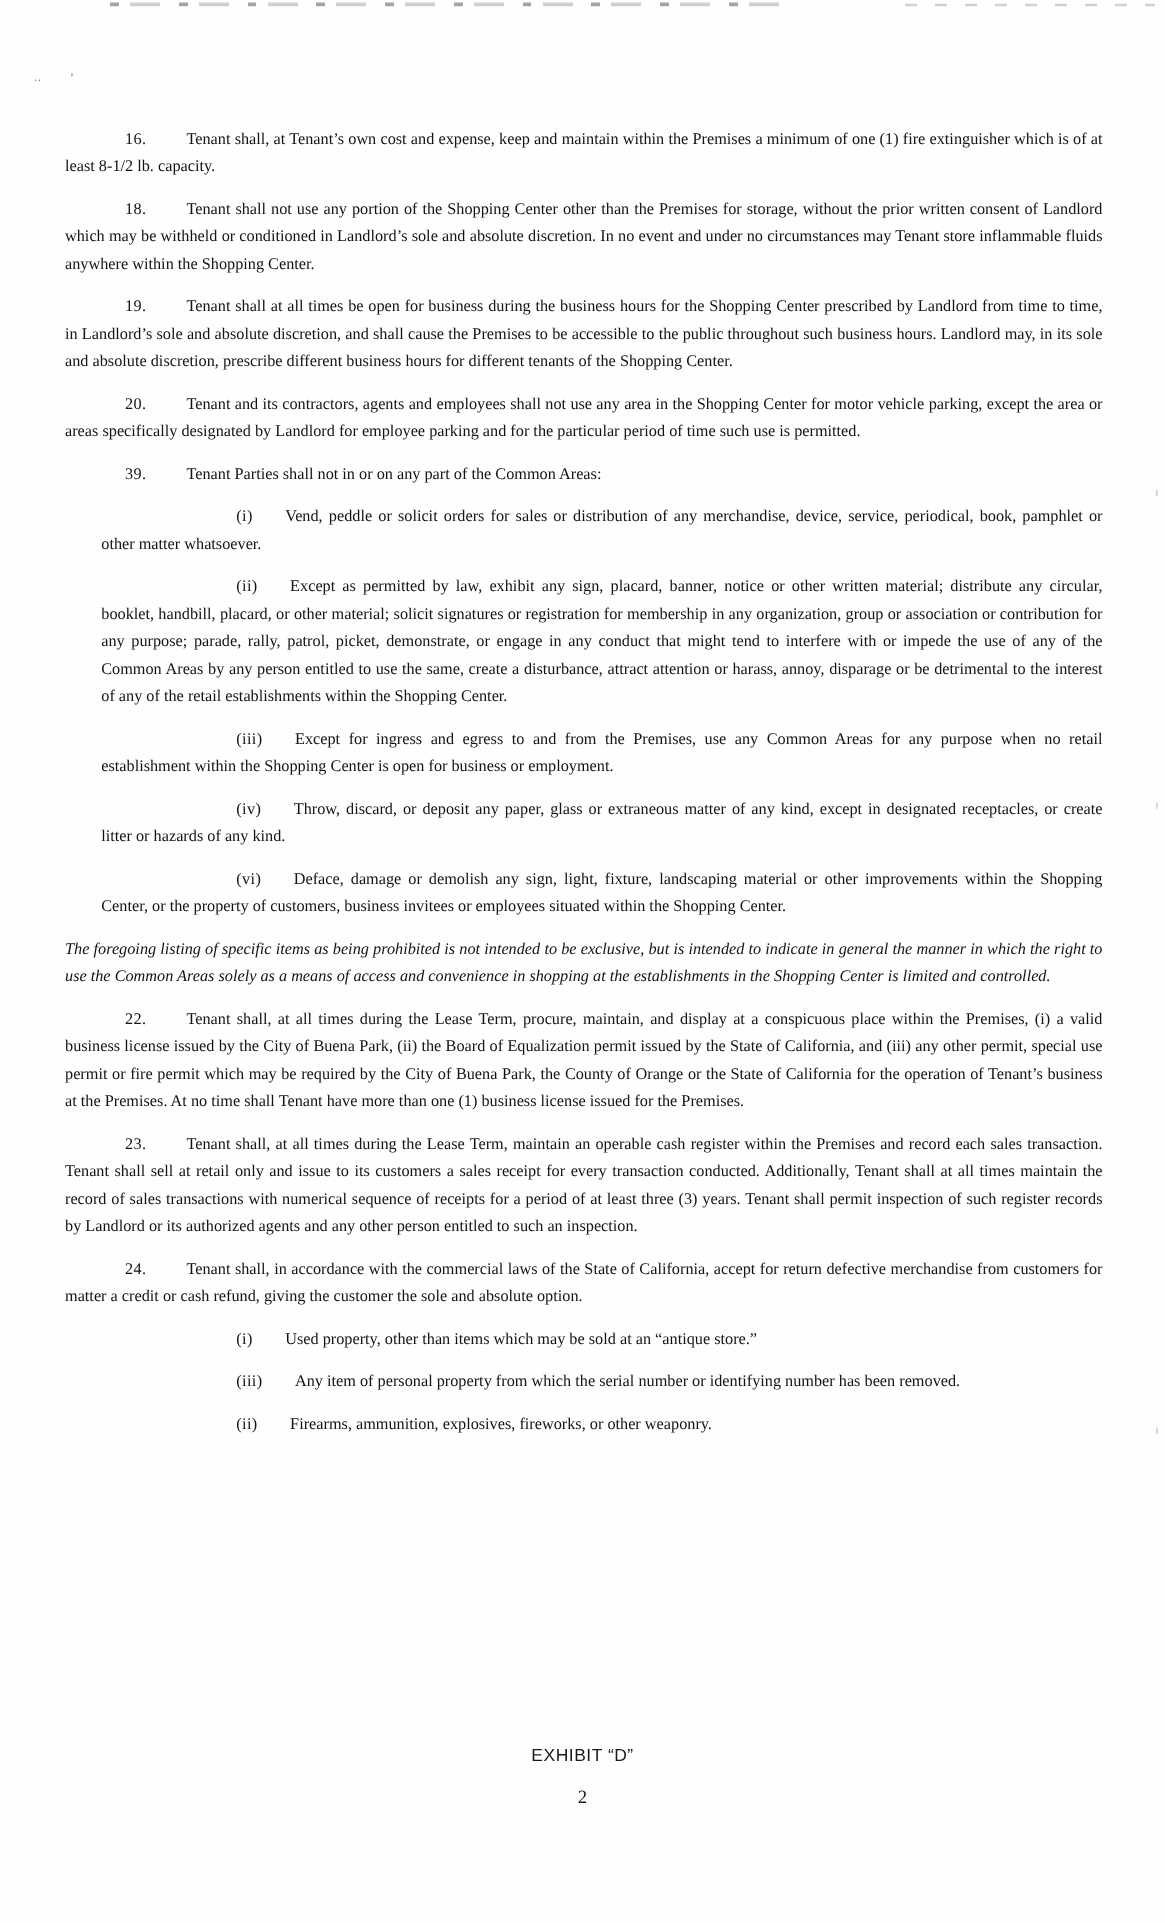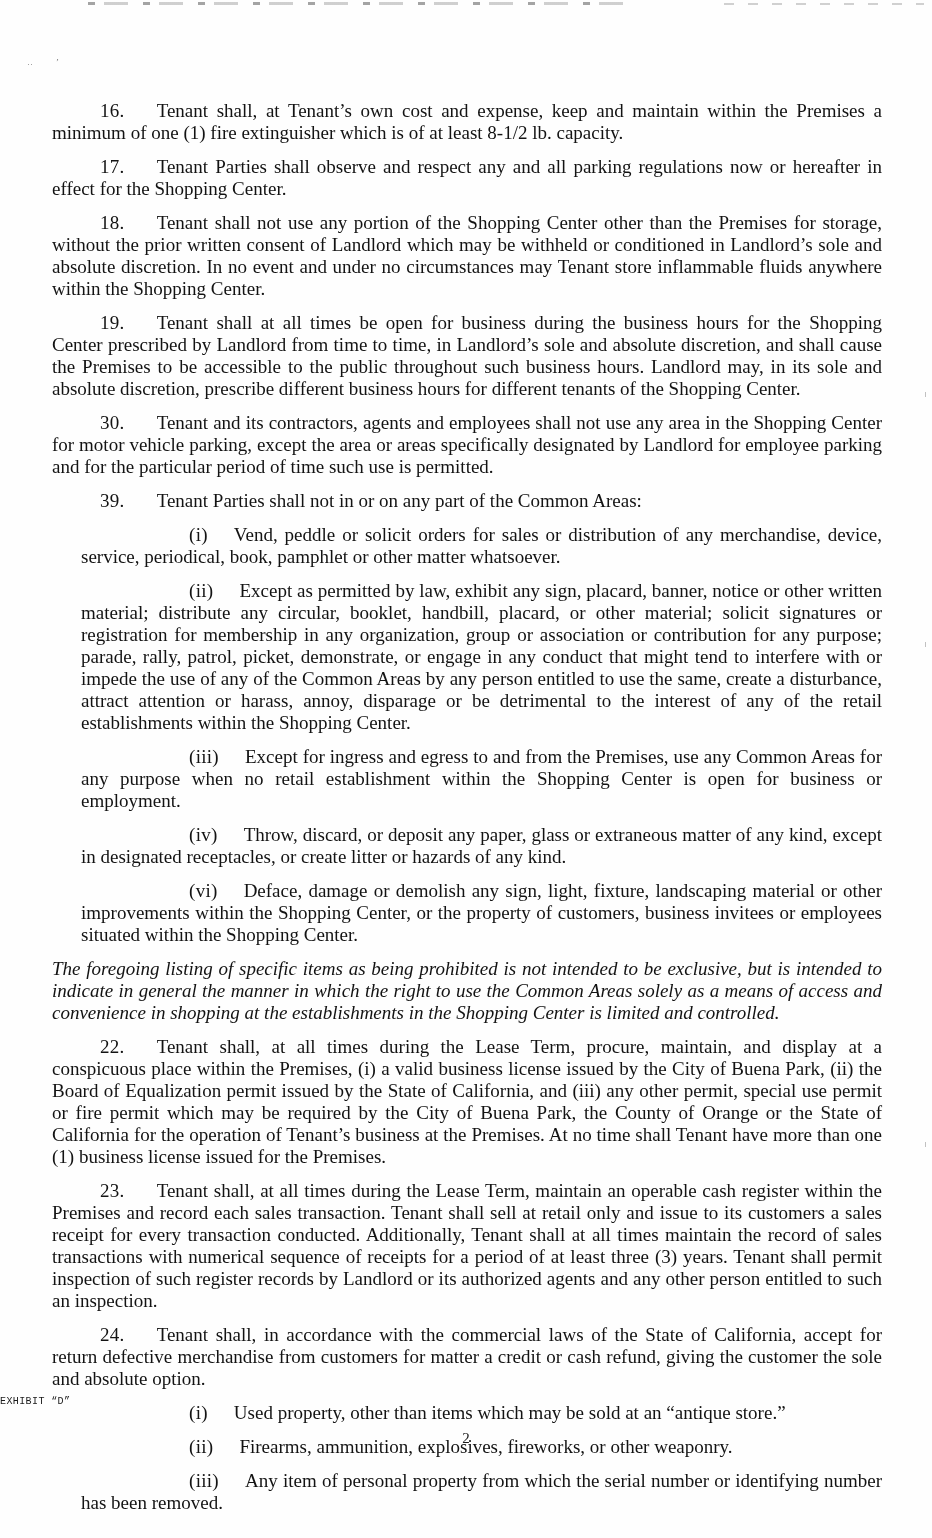--- a/index.html
+++ b/index.html
@@ -17,38 +17,39 @@
     color: #131313;
   }
   .content {
     position: absolute;
     top: 100px;
     left: 52px;
     width: 830px;
   }
   p.para {
     margin: 0 0 12px 0;
-    font-size: 19px;
+    font-size: 13px;
     line-height: 22px;
     text-align: justify;
     -webkit-font-smoothing: antialiased;
   }
   p.numbered { text-indent: 48px; }
   p.sub      { text-indent: 108px; margin-left: 29px; }
   p.plain    { text-indent: 0; font-style: italic; }
   .label { letter-spacing: 0.3px; }
   .tab-num { display: inline-block; width: 32px; }
   .tab-sub { display: inline-block; width: 26px; }
   .footer-exhibit {
     position: absolute;
     top: 1396px;
     left: 0;
     width: 100%;
-    font-family: Liberation Mono, monospace;
-    font-size: 10px;
+    text-align: center;
+    font-family: Liberation Sans, sans-serif;
+    font-size: 14px;
     letter-spacing: 0.4px;
     color: #1a1a1a;
   }
   .footer-pagenum {
     position: absolute;
     top: 1430px;
     left: 0;
     width: 100%;
     text-align: center;
     font-size: 15px;
@@ -91,35 +92,34 @@
   <div class="noise-top-1"></div>
   <div class="noise-top-2"></div>
   <span class="speck speck-a">··</span>
   <span class="speck speck-b">’</span>
   <div class="edge-tick tick-1"></div>
   <div class="edge-tick tick-2"></div>
   <div class="edge-tick tick-3"></div>
 
   <div class="content">
       <p class="para numbered"><span class="label">16.</span><span class="tab-num"></span><span>Tenant shall, at Tenant’s own cost and expense, keep and maintain within the Premises a minimum of one (1) fire extinguisher which is of at least 8-1/2 lb. capacity.</span></p>
-      <p class="para numbered"><span class="label">17.</span><span class="tab-num"></span><span>Tenant Parties shall observe and respect any and all parking regulations now or hereafter in effect for the Shopping Center.</span></p>
       <p class="para numbered"><span class="label">18.</span><span class="tab-num"></span><span>Tenant shall not use any portion of the Shopping Center other than the Premises for storage, without the prior written consent of Landlord which may be withheld or conditioned in Landlord’s sole and absolute discretion.  In no event and under no circumstances may Tenant store inflammable fluids anywhere within the Shopping Center.</span></p>
       <p class="para numbered"><span class="label">19.</span><span class="tab-num"></span><span>Tenant shall at all times be open for business during the business hours for the Shopping Center prescribed by Landlord from time to time, in Landlord’s sole and absolute discretion, and shall cause the Premises to be accessible to the public throughout such business hours.  Landlord may, in its sole and absolute discretion, prescribe different business hours for different tenants of the Shopping Center.</span></p>
-      <p class="para numbered"><span class="label">30.</span><span class="tab-num"></span><span>Tenant and its contractors, agents and employees shall not use any area in the Shopping Center for motor vehicle parking, except the area or areas specifically designated by Landlord for employee parking and for the particular period of time such use is permitted.</span></p>
+      <p class="para numbered"><span class="label">20.</span><span class="tab-num"></span><span>Tenant and its contractors, agents and employees shall not use any area in the Shopping Center for motor vehicle parking, except the area or areas specifically designated by Landlord for employee parking and for the particular period of time such use is permitted.</span></p>
       <p class="para numbered"><span class="label">39.</span><span class="tab-num"></span><span>Tenant Parties shall not in or on any part of the Common Areas:</span></p>
       <p class="para sub"><span class="label">(i)</span><span class="tab-sub"></span><span>Vend, peddle or solicit orders for sales or distribution of any merchandise, device, service, periodical, book, pamphlet or other matter whatsoever.</span></p>
       <p class="para sub"><span class="label">(ii)</span><span class="tab-sub"></span><span>Except as permitted by law, exhibit any sign, placard, banner, notice or other written material; distribute any circular, booklet, handbill, placard, or other material; solicit signatures or registration for membership in any organization, group or association or contribution for any purpose; parade, rally, patrol, picket, demonstrate, or engage in any conduct that might tend to interfere with or impede the use of any of the Common Areas by any person entitled to use the same, create a disturbance, attract attention or harass, annoy, disparage or be detrimental to the interest of any of the retail establishments within the Shopping Center.</span></p>
       <p class="para sub"><span class="label">(iii)</span><span class="tab-sub"></span><span>Except for ingress and egress to and from the Premises, use any Common Areas for any purpose when no retail establishment within the Shopping Center is open for business or employment.</span></p>
       <p class="para sub"><span class="label">(iv)</span><span class="tab-sub"></span><span>Throw, discard, or deposit any paper, glass or extraneous matter of any kind, except in designated receptacles, or create litter or hazards of any kind.</span></p>
       <p class="para sub"><span class="label">(vi)</span><span class="tab-sub"></span><span>Deface, damage or demolish any sign, light, fixture, landscaping material or other improvements within the Shopping Center, or the property of customers, business invitees or employees situated within the Shopping Center.</span></p>
       <p class="para plain"><span>The foregoing listing of specific items as being prohibited is not intended to be exclusive, but is intended to indicate in general the manner in which the right to use the Common Areas solely as a means of access and convenience in shopping at the establishments in the Shopping Center is limited and controlled.</span></p>
       <p class="para numbered"><span class="label">22.</span><span class="tab-num"></span><span>Tenant shall, at all times during the Lease Term, procure, maintain, and display at a conspicuous place within the Premises, (i) a valid business license issued by the City of Buena Park, (ii) the Board of Equalization permit issued by the State of California, and (iii) any other permit, special use permit or fire permit which may be required by the City of Buena Park, the County of Orange or the State of California for the operation of Tenant’s business at the Premises.  At no time shall Tenant have more than one (1) business license issued for the Premises.</span></p>
       <p class="para numbered"><span class="label">23.</span><span class="tab-num"></span><span>Tenant shall, at all times during the Lease Term, maintain an operable cash register within the Premises and record each sales transaction.  Tenant shall sell at retail only and issue to its customers a sales receipt for every transaction conducted.  Additionally, Tenant shall at all times maintain the record of sales transactions with numerical sequence of receipts for a period of at least three (3) years.  Tenant shall permit inspection of such register records by Landlord or its authorized agents and any other person entitled to such an inspection.</span></p>
       <p class="para numbered"><span class="label">24.</span><span class="tab-num"></span><span>Tenant shall, in accordance with the commercial laws of the State of California, accept for return defective merchandise from customers for matter a credit or cash refund, giving the customer the sole and absolute option.</span></p>
       <p class="para sub"><span class="label">(i)</span><span class="tab-sub"></span><span>Used property, other than items which may be sold at an “antique store.”</span></p>
+      <p class="para sub"><span class="label">(iii)</span><span class="tab-sub"></span><span>Any item of personal property from which the serial number or identifying number has been removed.</span></p>
       <p class="para sub"><span class="label">(ii)</span><span class="tab-sub"></span><span>Firearms, ammunition, explosives, fireworks, or other weaponry.</span></p>
-      <p class="para sub"><span class="label">(iii)</span><span class="tab-sub"></span><span>Any item of personal property from which the serial number or identifying number has been removed.</span></p>
     </div>
 
   <div class="footer-exhibit">EXHIBIT “D”</div>
   <div class="footer-pagenum">2</div>
 
 </div>
 
 </body></html>

